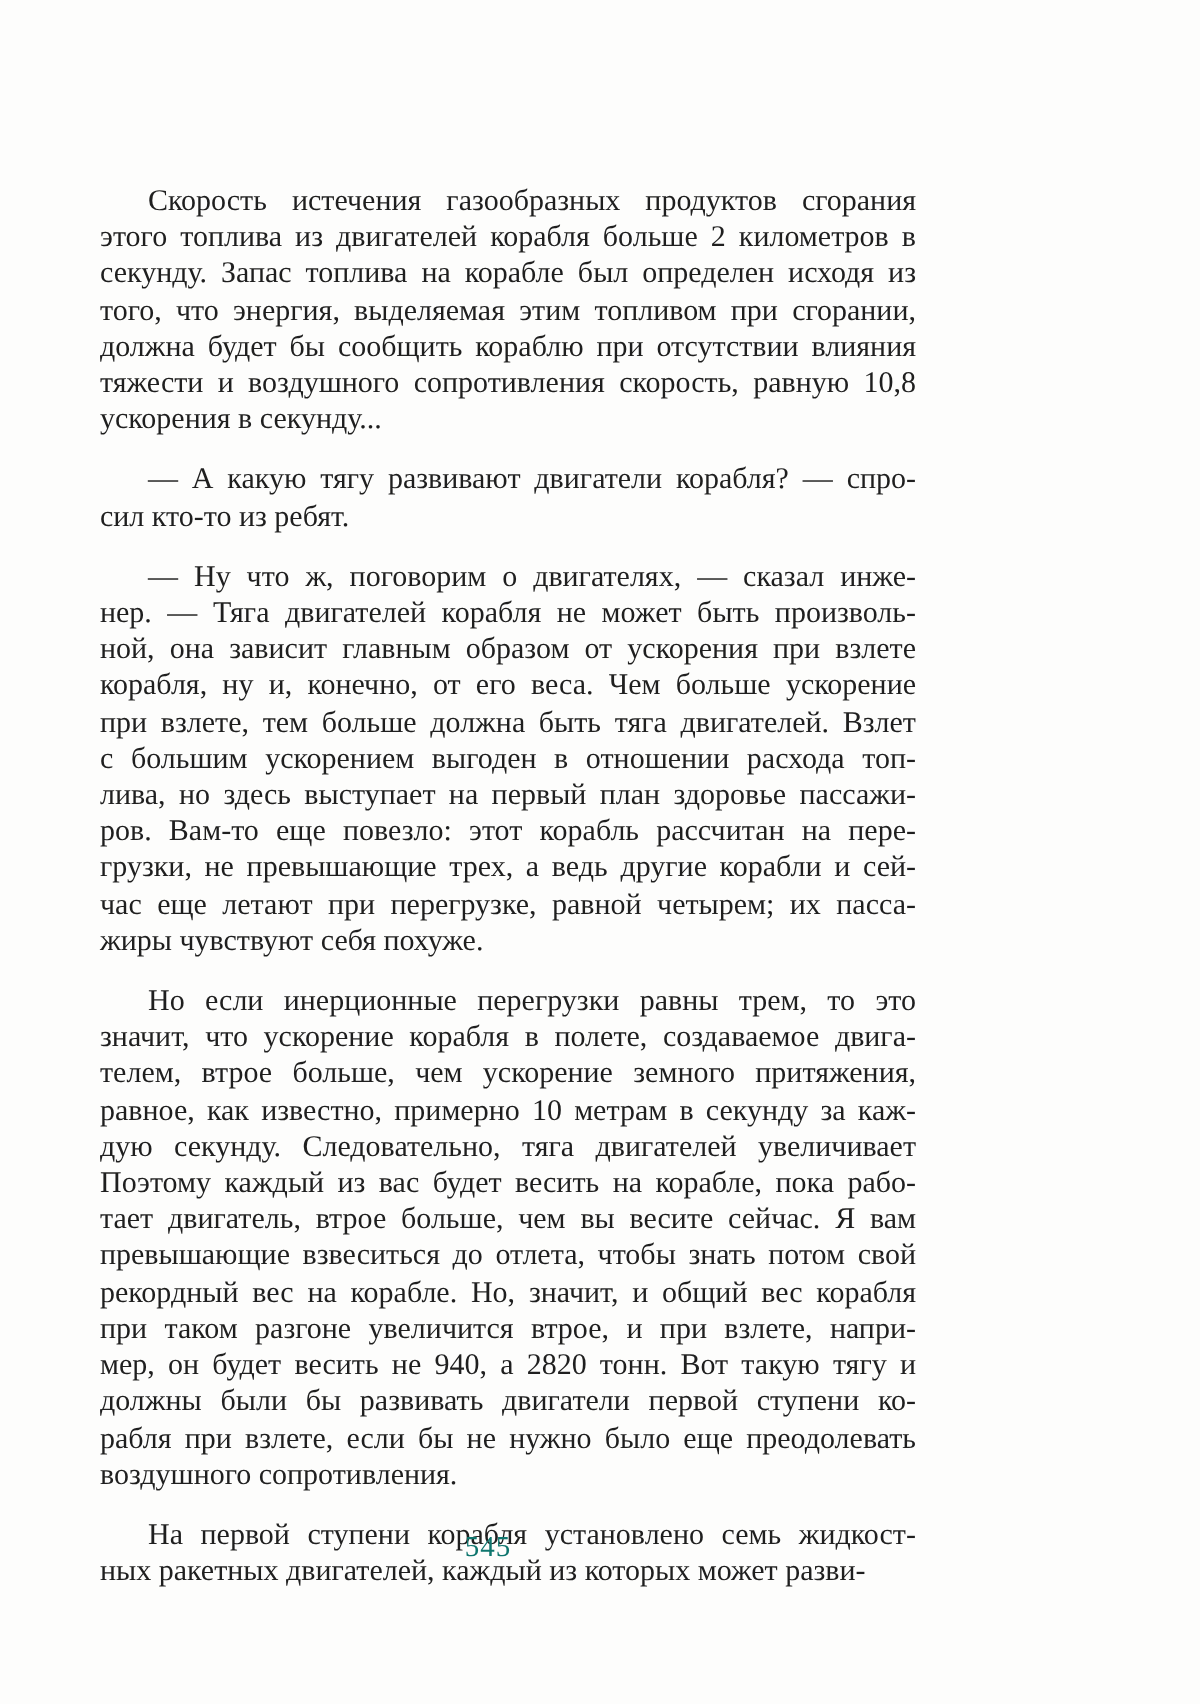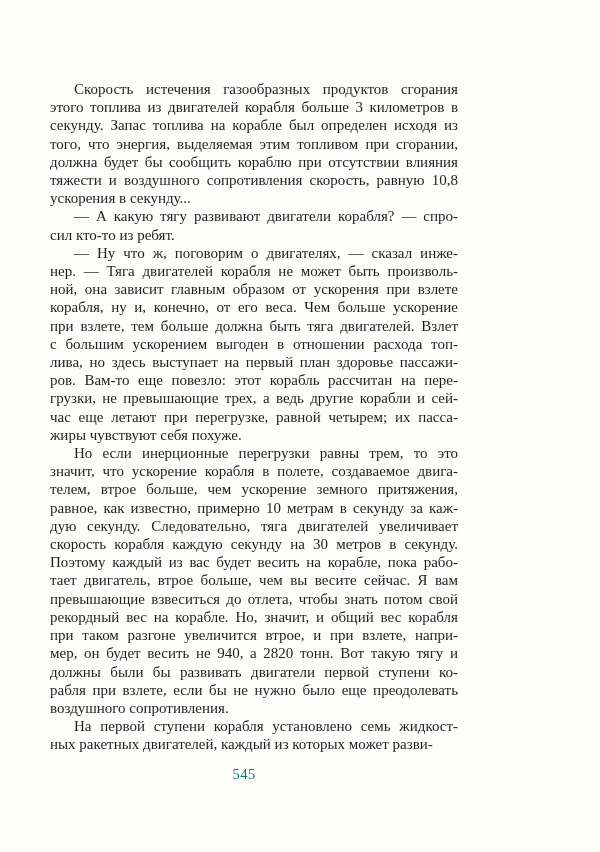--- a/index.html
+++ b/index.html
@@ -32,20 +32,21 @@
   .paragraph {
     margin: 0;
     padding: 0;
   }
   .line {
     text-align: justify;
     text-align-last: justify;
   }
   .line.first {
     text-indent: 24px;
+    margin-top: 12px;
   }
   .line.last {
     text-align-last: left;
   }
   .page-number {
     position: absolute;
     left: 40px;
     width: 408px;
     top: 766px;
     text-align: center;
@@ -54,21 +55,21 @@
     letter-spacing: 0.5px;
   }
 </style>
 </head>
 <body>
 
 <div class="page">
   <div class="text-block">
       <div class="paragraph">
         <div class="line first">Скорость истечения газообразных продуктов сгорания</div>
-        <div class="line">этого топлива из двигателей корабля больше 3 километров в</div>
+        <div class="line">этого топлива из двигателей корабля больше 2 километров в</div>
         <div class="line">секунду. Запас топлива на корабле был определен исходя из</div>
         <div class="line">того, что энергия, выделяемая этим топливом при сгорании,</div>
         <div class="line">должна будет бы сообщить кораблю при отсутствии влияния</div>
         <div class="line">тяжести и воздушного сопротивления скорость, равную 10,8</div>
         <div class="line last">ускорения в секунду...</div>
       </div>
       <div class="paragraph">
         <div class="line first">— А какую тягу развивают двигатели корабля? — спро-</div>
         <div class="line last">сил кто-то из ребят.</div>
       </div>
@@ -84,21 +85,20 @@
         <div class="line">грузки, не превышающие трех, а ведь другие корабли и сей-</div>
         <div class="line">час еще летают при перегрузке, равной четырем; их пасса-</div>
         <div class="line last">жиры чувствуют себя похуже.</div>
       </div>
       <div class="paragraph">
         <div class="line first">Но если инерционные перегрузки равны трем, то это</div>
         <div class="line">значит, что ускорение корабля в полете, создаваемое двига-</div>
         <div class="line">телем, втрое больше, чем ускорение земного притяжения,</div>
         <div class="line">равное, как известно, примерно 10 метрам в секунду за каж-</div>
         <div class="line">дую секунду. Следовательно, тяга двигателей увеличивает</div>
-        <div class="line">скорость корабля каждую секунду на 30 метров в секунду.</div>
         <div class="line">Поэтому каждый из вас будет весить на корабле, пока рабо-</div>
         <div class="line">тает двигатель, втрое больше, чем вы весите сейчас. Я вам</div>
         <div class="line">превышающие взвеситься до отлета, чтобы знать потом свой</div>
         <div class="line">рекордный вес на корабле. Но, значит, и общий вес корабля</div>
         <div class="line">при таком разгоне увеличится втрое, и при взлете, напри-</div>
         <div class="line">мер, он будет весить не 940, а 2820 тонн. Вот такую тягу и</div>
         <div class="line">должны были бы развивать двигатели первой ступени ко-</div>
         <div class="line">рабля при взлете, если бы не нужно было еще преодолевать</div>
         <div class="line last">воздушного сопротивления.</div>
       </div>

